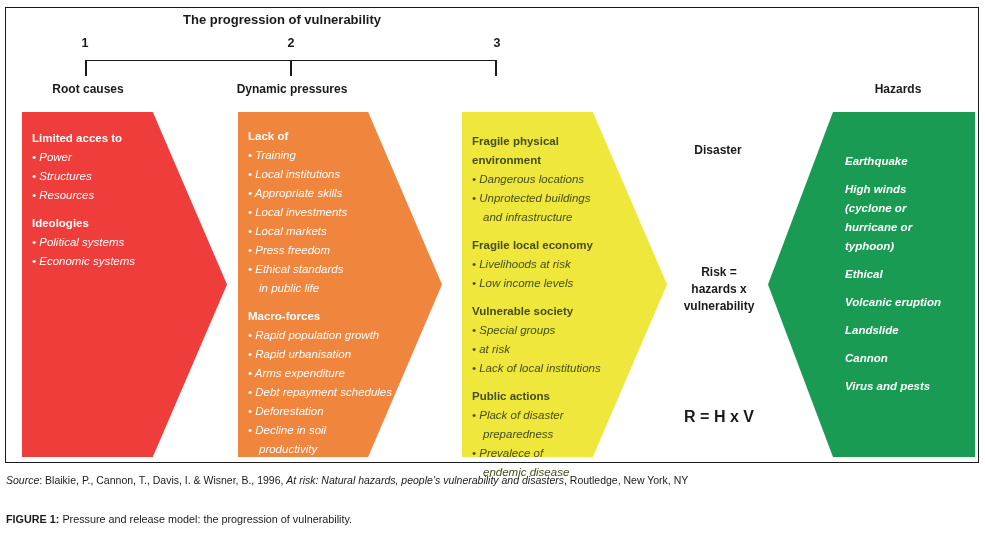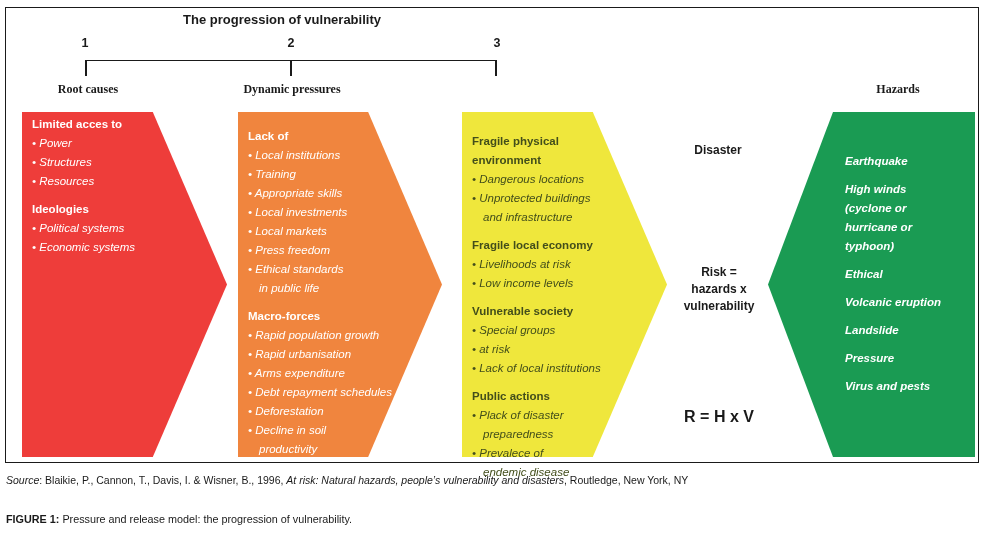--- a/index.html
+++ b/index.html
@@ -12,36 +12,36 @@
 
   .stage-num { position:absolute; top:36px; width:22px; text-align:center;
                font-size:12.5px; font-weight:bold; color:#1a1a1a; }
   .num-1 { left:74px; } .num-2 { left:280px; } .num-3 { left:486px; }
 
   .hline { position:absolute; left:85px; top:60px; width:412px; height:0; border-top:1.5px solid #1a1a1a; }
   .tick  { position:absolute; top:61px; width:1.5px; height:15px; background:#1a1a1a; }
   .tick-1 { left:85px; } .tick-2 { left:290px; } .tick-3 { left:495px; }
 
   .col-header { position:absolute; top:82px; text-align:center; font-size:12px;
-                font-weight:bold; color:#1a1a1a;font-family:Liberation Serif, serif; }
+                font-weight:bold; color:#1a1a1a; }
   .ch-root { left:28px; width:120px; }
   .ch-dyn  { left:212px; width:160px; }
   .ch-uns  { left:425px; width:160px; }
   .ch-haz  { left:838px; width:120px; }
 
   .arrow { position:absolute; top:112px; height:345px; }
   .arrow-right { clip-path: polygon(0 0, 63.8% 0, 100% 50%, 63.8% 100%, 0 100%); }
   .arrow-left  { clip-path: polygon(31.4% 0, 100% 0, 100% 100%, 31.4% 100%, 0 50%); }
   .arrow-red    { left:22px;  width:205px; background:#ee3d3a; }
   .arrow-orange { left:238px; width:204px; background:#f0853e; }
   .arrow-yellow { left:462px; width:205px; background:#efe73c; }
   .arrow-green  { left:768px; width:207px; background:#1a9b53; }
 
   .panel-content { position:absolute; top:112px; font-size:11.5px; line-height:19px; }
-  .pc-red    { left:32px;  width:150px; color:#ffffff; padding-top:3px; }
+  .pc-red    { left:32px;  width:150px; color:#ffffff; padding-top:17px; }
   .pc-orange { left:248px; width:192px; color:#ffffff; padding-top:15px; }
   .pc-yellow { left:472px; width:192px; color:#434e1b; padding-top:20px; }
   .pc-green  { left:845px; width:125px; color:#ffffff; padding-top:40px; }
 
   .panel-heading { font-weight:bold; white-space:pre-line; }
   .panel-heading:not(:first-child) { margin-top:9px; }
   .bullet { font-style:italic; white-space:pre-line; padding-left:11px; text-indent:-11px; }
   .hazard-item { font-weight:bold; font-style:italic; white-space:pre-line; margin-bottom:9px; }
 
   .center-label { position:absolute; text-align:center; font-weight:bold; color:#1a1a1a; }
@@ -84,22 +84,22 @@
       <div class="panel-heading">Limited acces to</div>
       <div class="bullet">• Power</div>
       <div class="bullet">• Structures</div>
       <div class="bullet">• Resources</div>
       <div class="panel-heading">Ideologies</div>
       <div class="bullet">• Political systems</div>
       <div class="bullet">• Economic systems</div>
     </div>
   <div class="panel-content pc-orange">
       <div class="panel-heading">Lack of</div>
+      <div class="bullet">• Training</div>
       <div class="bullet">• Local institutions</div>
-      <div class="bullet">• Training</div>
       <div class="bullet">• Appropriate skills</div>
       <div class="bullet">• Local investments</div>
       <div class="bullet">• Local markets</div>
       <div class="bullet">• Press freedom</div>
       <div class="bullet">• Ethical standards
 in public life</div>
       <div class="panel-heading">Macro-forces</div>
       <div class="bullet">• Rapid population growth</div>
       <div class="bullet">• Rapid urbanisation</div>
       <div class="bullet">• Arms expenditure</div>
@@ -129,21 +129,21 @@
     </div>
   <div class="panel-content pc-green">
       <div class="hazard-item">Earthquake</div>
       <div class="hazard-item">High winds
 (cyclone or
 hurricane or
 typhoon)</div>
       <div class="hazard-item">Ethical</div>
       <div class="hazard-item">Volcanic eruption</div>
       <div class="hazard-item">Landslide</div>
-      <div class="hazard-item">Pressure</div>
+      <div class="hazard-item">Cannon</div>
       <div class="hazard-item">Virus and pests</div>
     </div>
 
   <div class="center-label disaster">Disaster</div>
   <div class="center-label risk-eq">Risk =
 hazards x
 vulnerability</div>
   <div class="center-label risk-f">R = H x V</div>
 
   <div class="footer-line fl-1"><span class="it">Source</span><span>: Blaikie, P., Cannon, T., Davis, I. &amp; Wisner, B., 1996, </span><span class="it">At risk: Natural hazards, people’s vulnerability and disasters</span><span>, Routledge, New York, NY</span></div>

